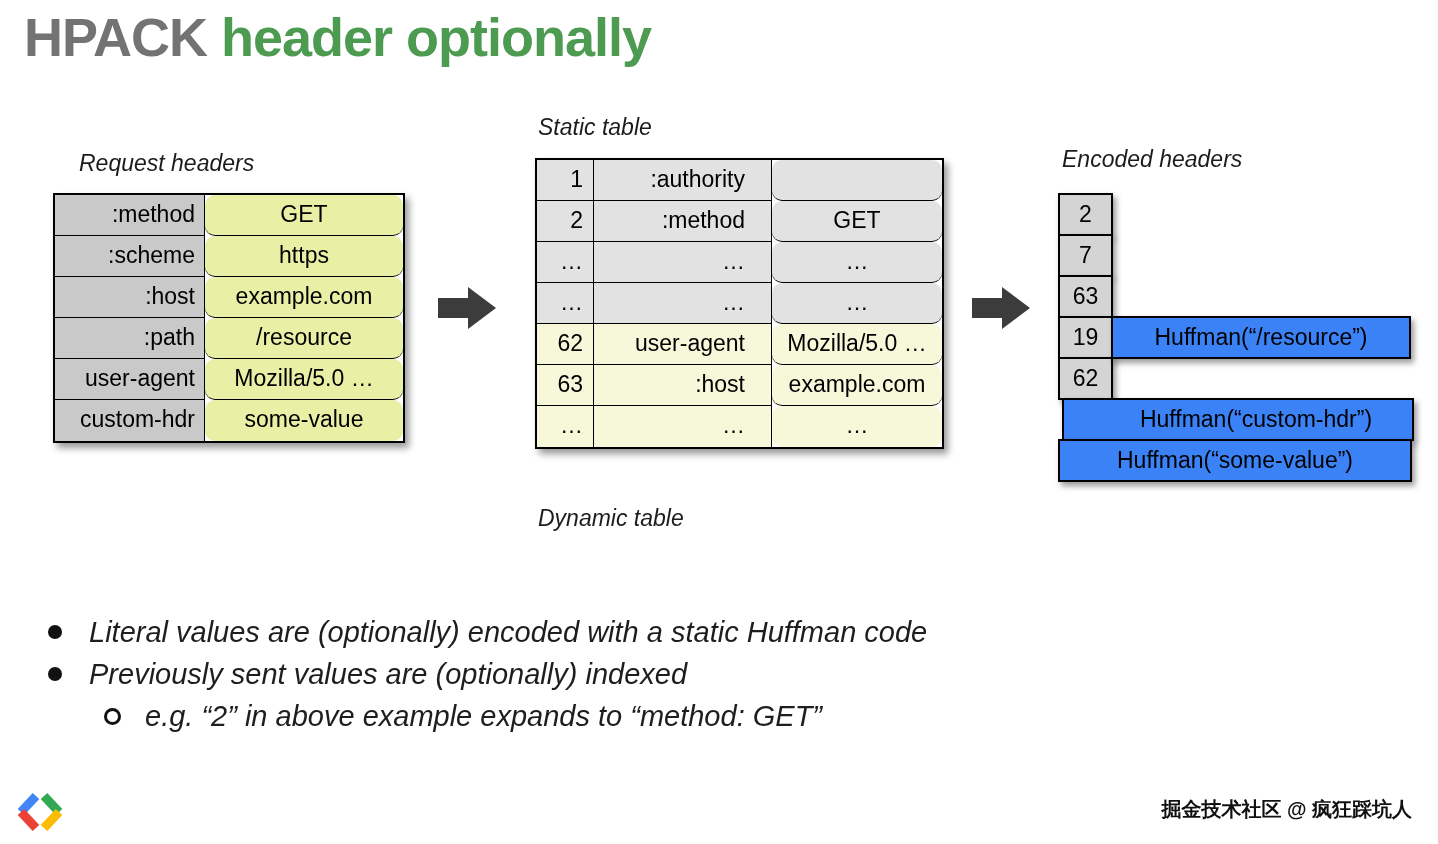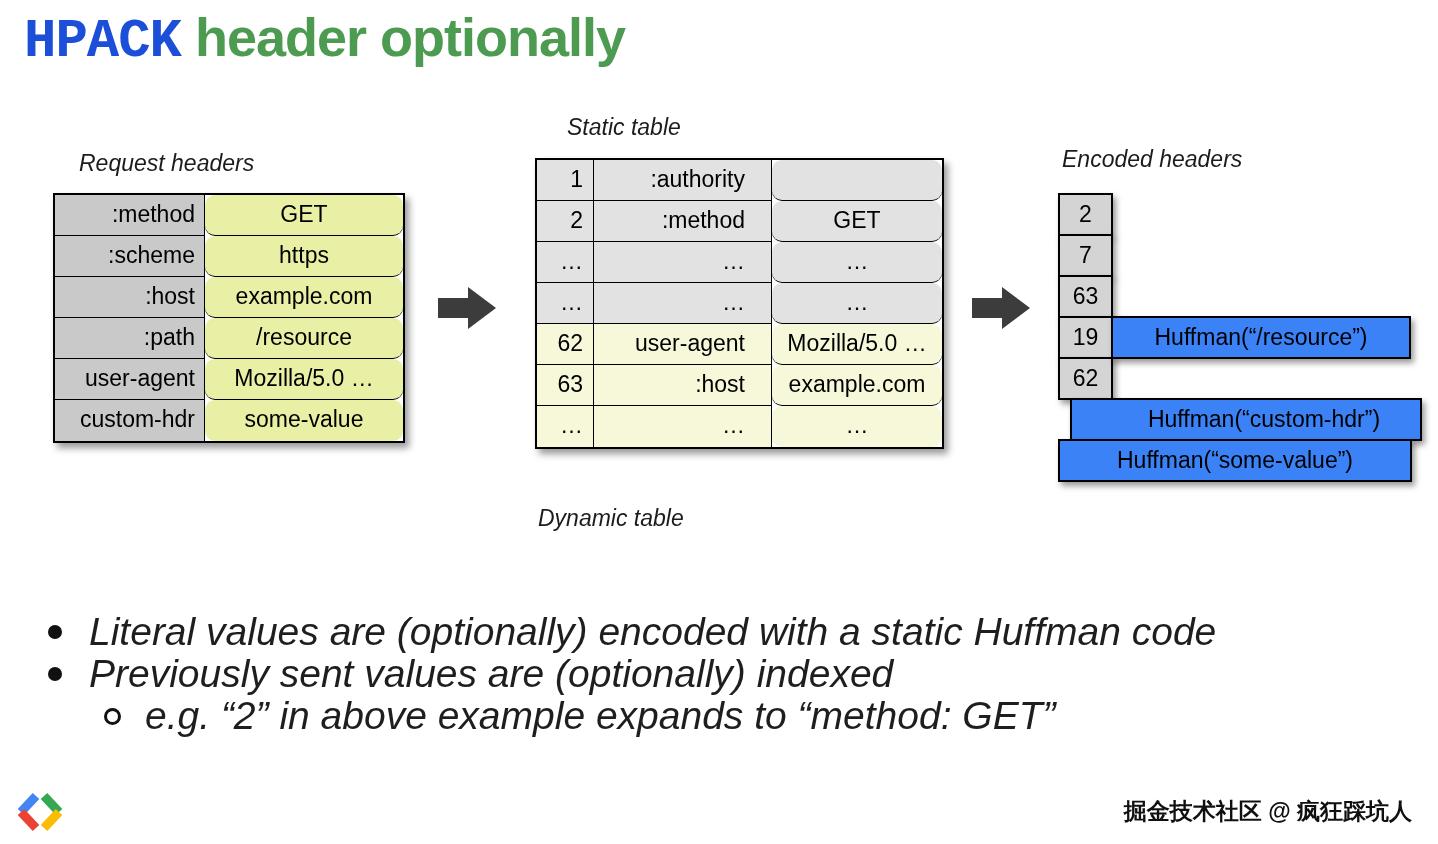--- a/index.html
+++ b/index.html
@@ -3,27 +3,27 @@
 <meta charset="utf-8">
 <style>
   html,body { margin:0; padding:0; background:#ffffff; }
   .slide {
     position:relative; width:1438px; height:844px; background:#ffffff;
     font-family:"Liberation Sans", sans-serif; overflow:hidden;
   }
 
   
   .title { position:absolute; left:24px; top:6px; margin:0; font-size:54px; font-weight:bold; letter-spacing:-1px; white-space:nowrap; }
-  .t-dark { color:#1d4ed8;font-family:Liberation Mono, monospace; }
+  .t-dark { color:#737373; }
   .t-green { color:#4d9a51; }
 
   
   .dlabel { position:absolute; font-style:italic; font-size:23px; color:#1c1c1c; white-space:nowrap; }
   .lbl-request { left:55px; top:150px;margin-left:24px; }
-  .lbl-static  { left:567px; top:114px; }
+  .lbl-static  { left:538px; top:114px; }
   .lbl-dynamic { left:538px; top:505px; }
   .lbl-encoded { left:1062px; top:146px; }
 
   
   .tbl { position:absolute; border:2px solid #000; box-shadow:4px 5px 7px rgba(0,0,0,0.40); background:#fff; }
   .trow { display:flex; }
   .cell {
     box-sizing:border-box; height:41px; line-height:39px; font-size:23px; color:#000;
     border-right:1px solid #000; border-bottom:1px solid #000; overflow:hidden; white-space:nowrap;
   }
@@ -52,28 +52,28 @@
   .enc { position:absolute; left:1058px; top:193px; width:354px; height:300px; }
   .enc-box, .enc-huff {
     position:absolute; box-sizing:border-box; border:2px solid #000; height:43px;
     line-height:39px; text-align:center; font-size:23px; color:#000;
     box-shadow:3px 4px 6px rgba(0,0,0,0.40); white-space:nowrap;
   }
   .enc-box { width:55px; background:#d4d4d4; }
   .enc-huff { background:#3b82f6; }
 
   
-  .bullets { position:absolute; left:48px; top:611px; font-style:italic; font-size:39px; color:#1e1e1e; }
+  .bullets { position:absolute; left:48px; top:611px; font-style:italic; font-size:29px; color:#1e1e1e; }
   .b-item { display:flex; align-items:center; height:42px; white-space:nowrap; }
   .b-dot { width:14px; height:14px; border-radius:50%; background:#111; margin-right:27px; flex:none; }
   .b-sub .b-dot { background:transparent; border:3px solid #111; width:11px; height:11px; margin-left:56px; margin-right:24px; }
 
   
   .logo { position:absolute; left:16px; top:790px; }
-  .watermark { position:absolute; right:26px; top:796px; font-size:23px; font-weight:bold; color:#101010; white-space:nowrap; }
+  .watermark { position:absolute; right:26px; top:796px; font-size:20px; font-weight:bold; color:#101010; white-space:nowrap; }
 </style>
 </head>
 <body>
 
 <div class="slide">
 
   <h1 class="title"><span class="t-dark">HPACK</span><span class="t-green"> header optionally</span></h1>
 
   <div class="dlabel lbl-request">Request headers</div>
   <div class="dlabel lbl-static">Static table</div>
@@ -153,21 +153,21 @@
     <polygon points="0,16 30,16 30,5 58,26 30,47 30,36 0,36" fill="#3c3c3c"></polygon>
   </svg>
 
   <div class="enc">
     <div class="enc-box" style="left:0; top:0;">2</div>
     <div class="enc-box" style="left:0; top:41px;">7</div>
     <div class="enc-box" style="left:0; top:82px;">63</div>
     <div class="enc-box" style="left:0; top:123px;">19</div>
     <div class="enc-box" style="left:0; top:164px;">62</div>
     <div class="enc-huff" style="left:53px; top:123px; width:300px;">Huffman(“/resource”)</div>
-    <div class="enc-huff" style="left:12px; top:205px; width:352px;padding-left:36px;">Huffman(“custom-hdr”)</div>
+    <div class="enc-huff" style="left:4px; top:205px; width:352px;padding-left:36px;">Huffman(“custom-hdr”)</div>
     <div class="enc-huff" style="left:0; top:246px; width:354px;">Huffman(“some-value”)</div>
   </div>
 
   <div class="bullets">
     <div class="b-item">
       <span class="b-dot"></span>
       <span>Literal values are (optionally) encoded with a static Huffman code</span>
     </div>
     <div class="b-item">
       <span class="b-dot"></span>

